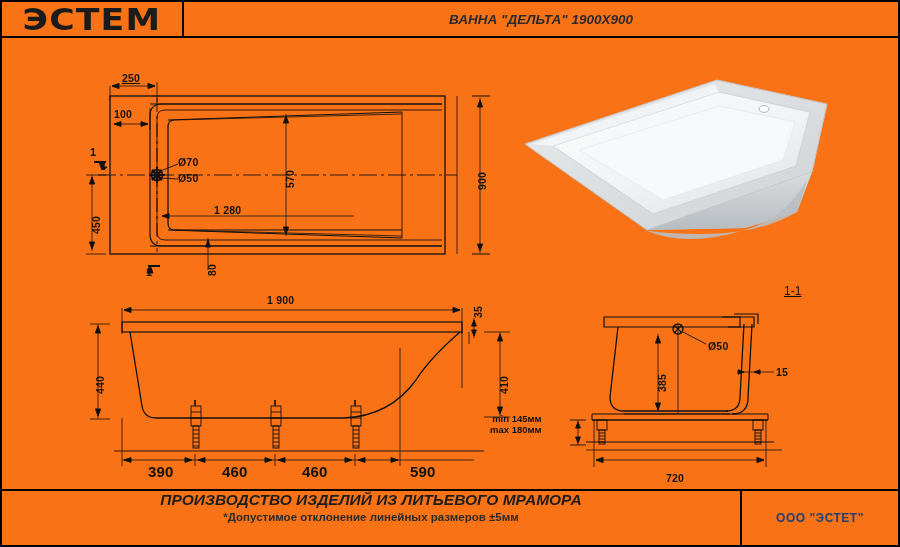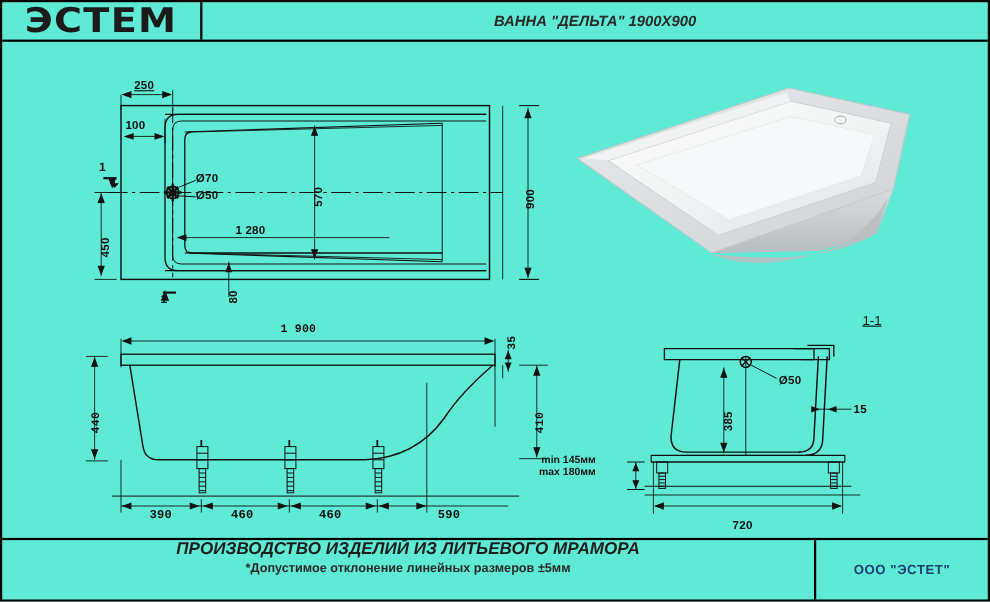--- a/index.html
+++ b/index.html
@@ -1,19 +1,19 @@
 <!DOCTYPE html>
 <html><head>
 <meta charset="utf-8">
 <style>
   html,body{margin:0;padding:0;background:#ffffff;}
   body{width:900px;height:547px;overflow:hidden;
        font-family:"Liberation Sans","DejaVu Sans",sans-serif;color:#111;}
   #sheet{position:relative;width:900px;height:547px;box-sizing:border-box;
-         border:2px solid #000;background:#5eead4;}
+         border:2px solid #000;background:#f97316;}
   .abs{position:absolute;}
   
   #titlebar{position:absolute;left:0;top:0;width:896px;height:36px;
             border-bottom:2px solid #000;box-sizing:border-box;}
   #logo-cell{position:absolute;left:0;top:0;width:182px;height:34px;
              border-right:2px solid #000;box-sizing:border-box;
              display:flex;align-items:center;justify-content:center;}
   #logo-text{font-family:"DejaVu Sans",sans-serif;font-weight:bold;
              font-size:31px;letter-spacing:1px;color:#1b1b1b;
              transform:scaleX(1.12);}
@@ -29,21 +29,21 @@
                }
   #footer-line1{font-style:italic;font-weight:bold;font-size:15.5px;color:#1d1d1d;}
   #footer-line2{font-size:11.5px;font-weight:bold;color:#2a2a2a;margin-top:2px;}
   #footer-company{position:absolute;left:740px;top:0;width:156px;height:54px;
                   display:flex;align-items:center;justify-content:center;
                   font-weight:bold;font-size:12px;letter-spacing:.5px;}
   
   .dim{position:absolute;font-size:10.5px;font-weight:bold;color:#111;
        white-space:nowrap;letter-spacing:.2px;}
   .dim.v{transform-origin:0 0;transform:rotate(-90deg);}
-  .dimsm{font-size:11px;}
+  .dimsm{font-size:15px;}
   .secmark{position:absolute;font-size:11px;font-weight:bold;color:#111;}
   .note{position:absolute;font-size:9.5px;font-weight:bold;color:#111;
         line-height:1.15;white-space:nowrap;}
   .sec11{position:absolute;font-size:12px;font-weight:normal;color:#111;
          text-decoration:underline;}
   svg{position:absolute;left:0;top:0;overflow:visible;}
   
   #photo{position:absolute;left:505px;top:60px;width:370px;height:200px;}
 </style>
 </head>
@@ -200,21 +200,21 @@
 
       <path d="M138,168 q40,18 100,0 q40,-12 62,-50 L290,150 q-38,22 -92,22 q-40,0 -60,-4 Z" fill="#b9bec2" opacity="0.9"></path>
 
       <ellipse cx="257" cy="47" rx="5" ry="3.4" fill="#fefefe" stroke="#aeb3b7" stroke-width="1"></ellipse>
 
       <path d="M24,82 L208,22 L212,30 L46,84 Z" fill="#ffffff" opacity="0.55"></path>
     </svg>
   </div>
   <span class="sec11" style="left:782px;top:282px;">1-1</span>
 
-  <div class="abs" style="left:0;top:286px;width:520px;height:200px;font-family:Liberation Mono, monospace;">
+  <div class="abs" style="left:12px;top:286px;width:520px;height:200px;">
     <svg width="520" height="200">
       <g stroke="#111" fill="none">
 
         <rect x="108" y="34" width="340" height="10" stroke-width="1.2"></rect>
 
         <path d="M116,44 L128,118 q2,12 14,12 H330" stroke-width="1.3"></path>
 
         <path d="M330,130 q46,-2 72,-38 q14,-22 44,-48" stroke-width="1.3"></path>
 
         <path d="M100,163 H470" stroke-width="0.9"></path>

